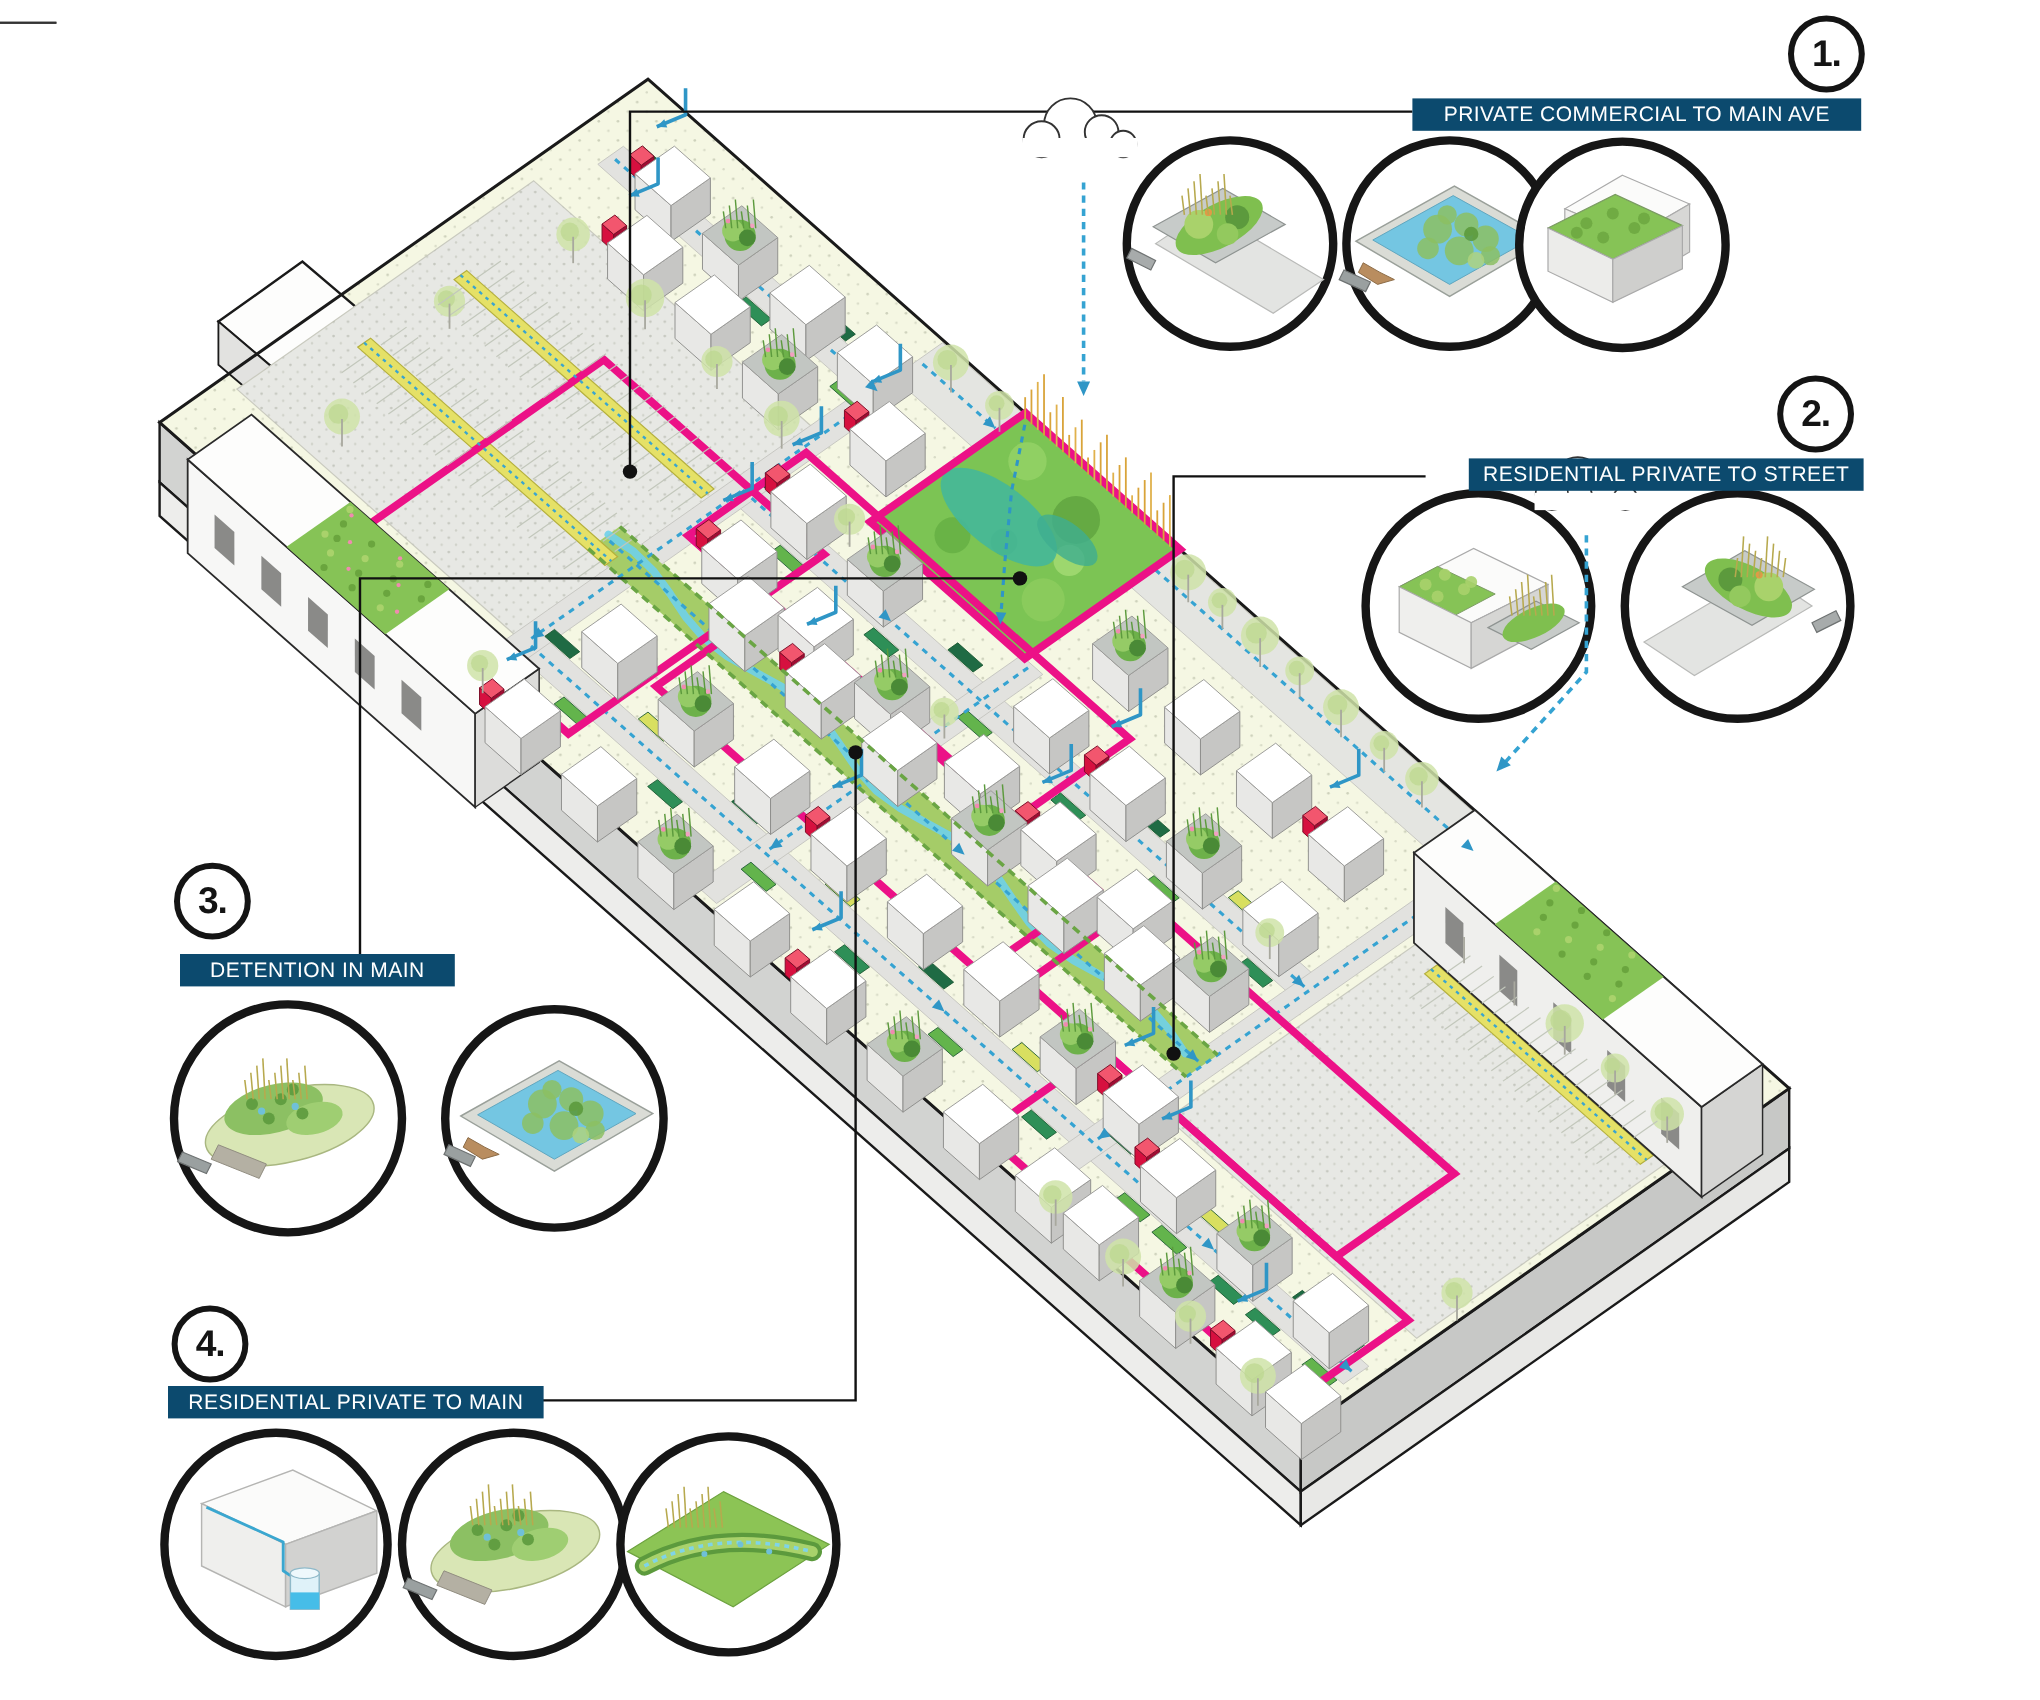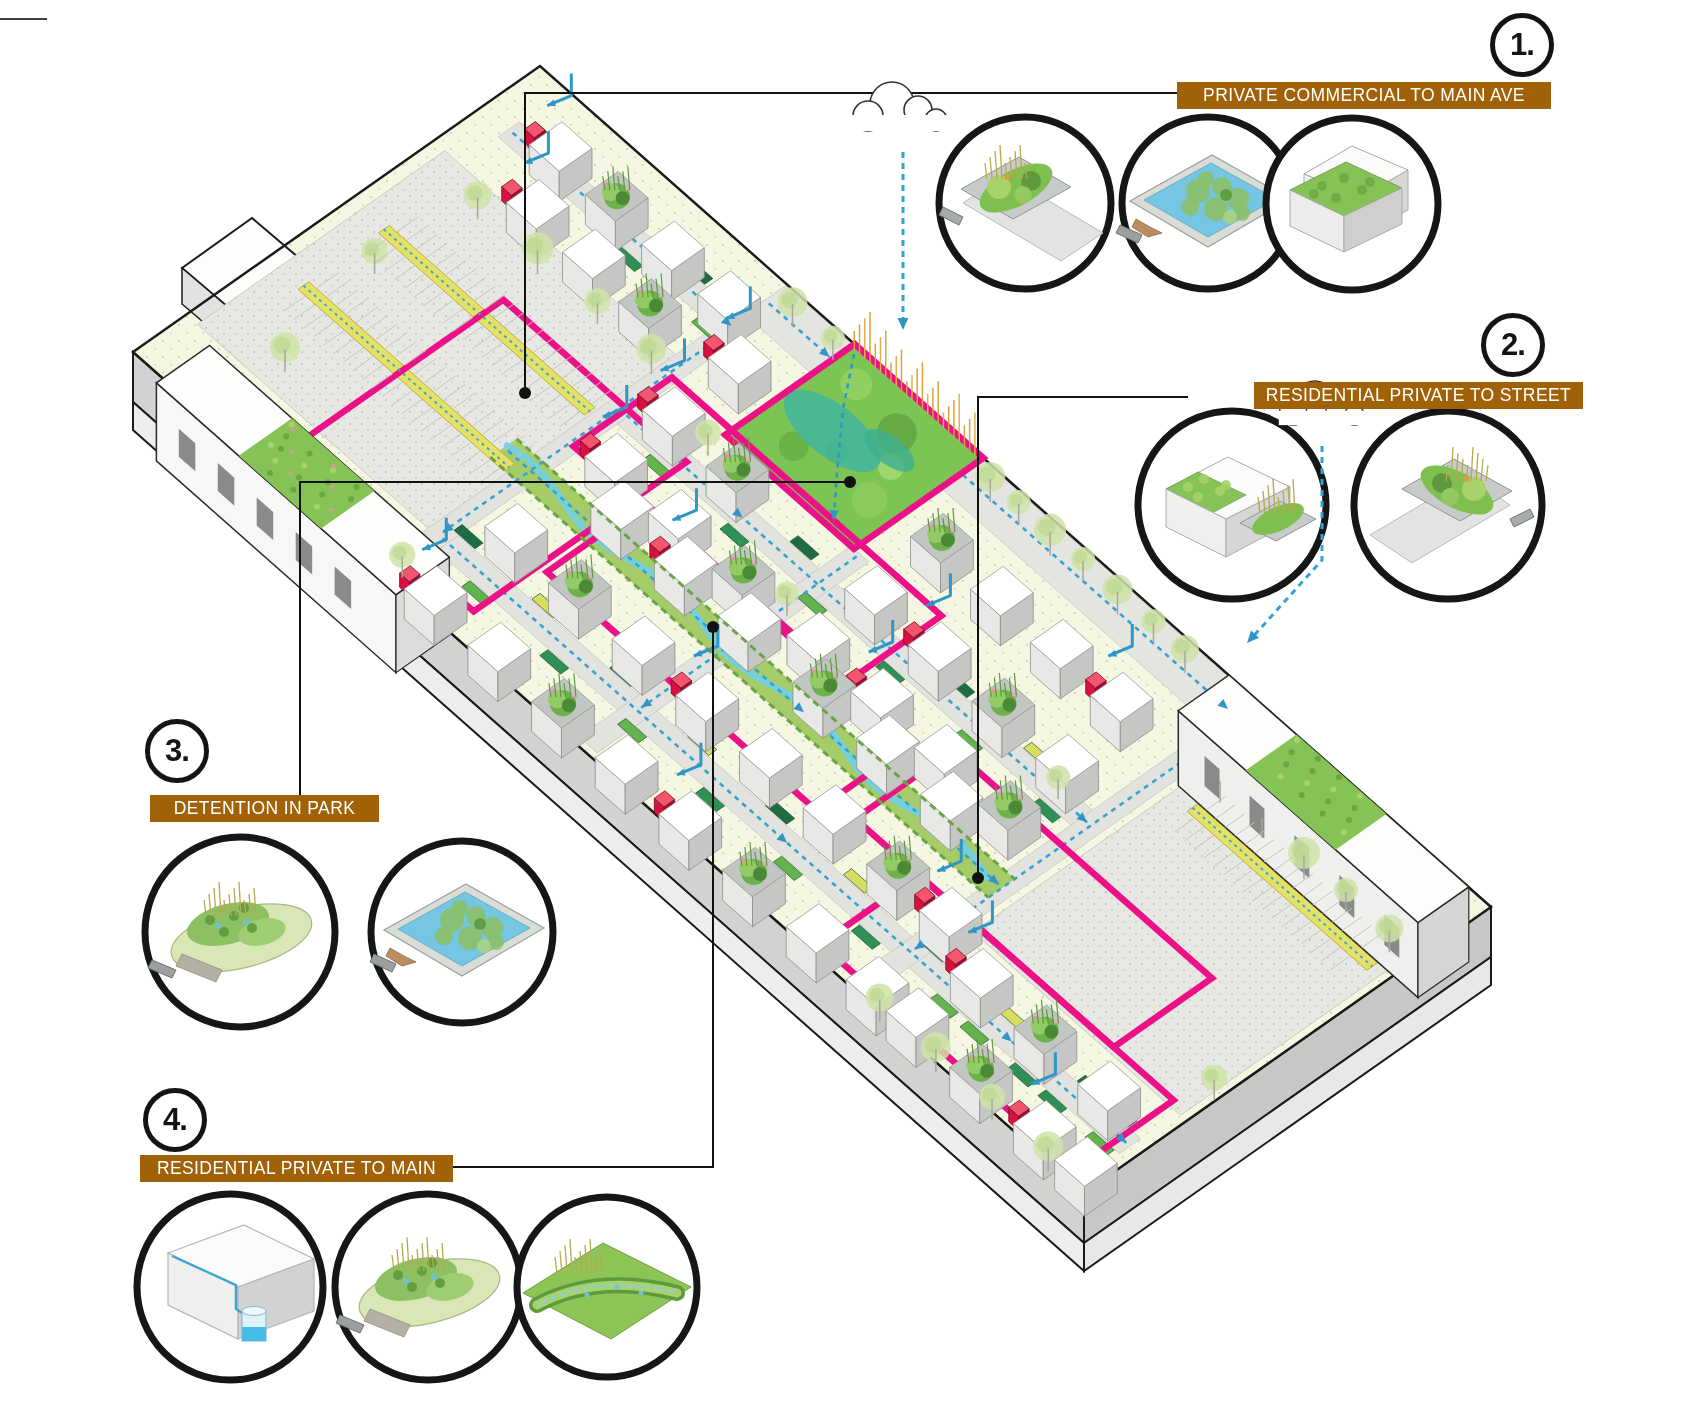--- a/index.html
+++ b/index.html
@@ -2,21 +2,21 @@
 <html><head>
 <meta charset="utf-8">
 <style>
   html,body{margin:0;padding:0;background:#fff;}
   .stage{position:relative;width:1700px;height:1417px;background:#fff;overflow:hidden;
          font-family:"Liberation Sans",sans-serif;}
   svg#plan{position:absolute;left:0;top:0;}
   .badge{position:absolute;width:64px;height:64px;box-sizing:border-box;border:5px solid #141414;
          border-radius:50%;background:#fff;display:flex;align-items:center;justify-content:center;
          font-size:31px;font-weight:700;color:#141414;letter-spacing:-1px;}
-  .bar{position:absolute;height:27px;background:#a16207;color:#fff;display:flex;align-items:center;
+  .bar{position:absolute;height:27px;background:#0c4a6e;color:#fff;display:flex;align-items:center;
        justify-content:center;font-size:17.5px;letter-spacing:.4px;white-space:nowrap;}
 </style>
 </head>
 <body>
 
 <div class="stage">
 
   <svg id="plan" width="1700" height="1417" viewBox="0 0 1700 1417">
       <defs>
         <pattern id="spk" width="16" height="16" patternUnits="userSpaceOnUse">
@@ -1321,16 +1321,16 @@
       <span>2.</span>
     </div>
   <div class="badge" style="left:145px;top:719px;">
       <span>3.</span>
     </div>
   <div class="badge" style="left:143px;top:1088px;">
       <span>4.</span>
     </div>
 
   <div class="bar" style="left:1177px;top:82px;width:374px;">PRIVATE COMMERCIAL TO MAIN AVE</div>
-  <div class="bar" style="left:1254px;top:382px;width:329px;">RESIDENTIAL PRIVATE TO STREET</div>
-  <div class="bar" style="left:150px;top:795px;width:229px;">DETENTION IN PARK</div>
+  <div class="bar" style="left:1224px;top:382px;width:329px;">RESIDENTIAL PRIVATE TO STREET</div>
+  <div class="bar" style="left:150px;top:795px;width:229px;">DETENTION IN MAIN</div>
   <div class="bar" style="left:140px;top:1155px;width:313px;">RESIDENTIAL PRIVATE TO MAIN</div>
 </div>
 
 </body></html>

